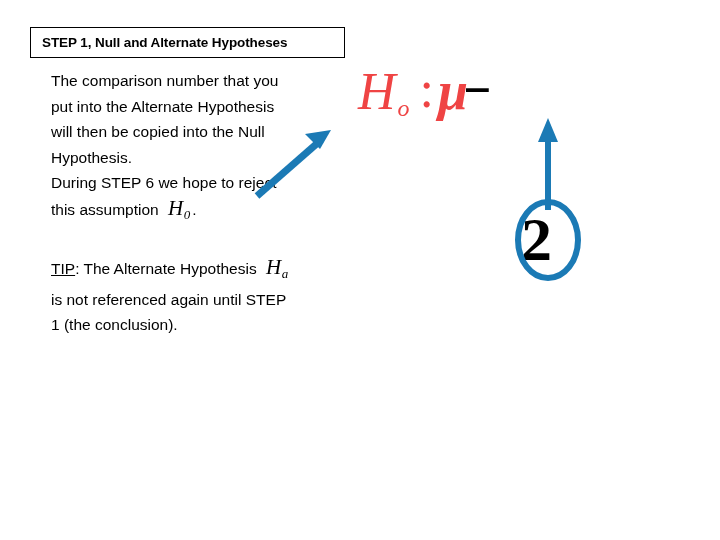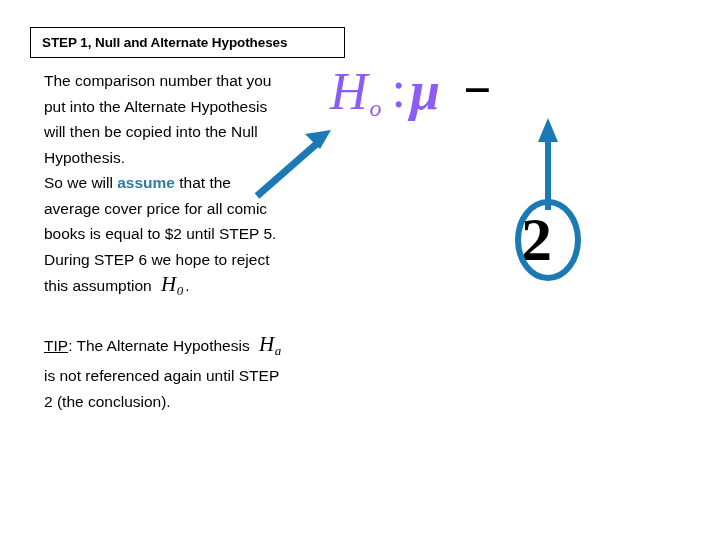--- a/index.html
+++ b/index.html
@@ -33,21 +33,21 @@
     font-weight: bold;
     color: #000000;
     letter-spacing: -0.1px;
     padding-left: 11px;
     white-space: nowrap;
   }
 
   
   #body-text {
     position: absolute;
-    left: 44px;
+    left: 51px;
     top: 68px;
     width: 246px;
     font-size: 15.5px;
     line-height: 25.5px;
     color: #000000;
   }
   .para { margin: 0 0 0 0; }
   .para + .para { margin-top: 0px; }
   .hl {
     color: #2E7CA5;
@@ -68,23 +68,24 @@
     font-size: 0.62em;
     font-style: italic;
     vertical-align: -0.32em;
     padding-left: 0.5px;
   }
 
   
   .bigformula {
     position: absolute;
     font-family: "Liberation Serif", serif;
-    color: #8b5cf6;
+    color: #ef4444;
     white-space: nowrap;
     line-height: 1;
+    margin-left: 28px;
   }
   .bf-H {
     font-style: italic;
     font-size: 52px;
   }
   .bf-H sub {
     font-size: 0.46em;
     font-style: italic;
     vertical-align: -0.28em;
     padding-left: 2px;
@@ -160,25 +161,24 @@
 <div id="slide">
 
   <div id="title-box">
     <span id="title-text">STEP 1, Null and Alternate Hypotheses</span>
   </div>
 
   <div id="body-text">
 
     <p class="para">The comparison number that you put into the Alternate Hypothesis will then be copied into the Null Hypothesis.</p>
 
-    <p class="para"><span>So we will </span><span class="hl">assume</span><span> that the average cover price for all comic books is equal to $2 until STEP 5.</span></p>
 
     <p class="para"><span>During STEP 6 we hope to reject this assumption </span><span class="imath"><span>H</span><sub>0</sub></span><span>.</span></p>
 
-    <p class="para" id="tip-para"><span class="tip-underline">TIP</span><span>:  The Alternate Hypothesis </span><span class="imath"><span>H</span><sub>a</sub></span><span> is not referenced again until STEP 2 (the conclusion).</span></p>
+    <p class="para" id="tip-para"><span class="tip-underline">TIP</span><span>:  The Alternate Hypothesis </span><span class="imath"><span>H</span><sub>a</sub></span><span> is not referenced again until STEP 1 (the conclusion).</span></p>
   </div>
 
   <div class="bigformula" id="formula-null">
     <span class="bf-H"><span>H</span><sub>o</sub></span><span class="bf-colon">:</span><span class="bf-mu">μ</span>
   </div>
 
   <div id="null-equals">
     <span>=</span>
   </div>
 

